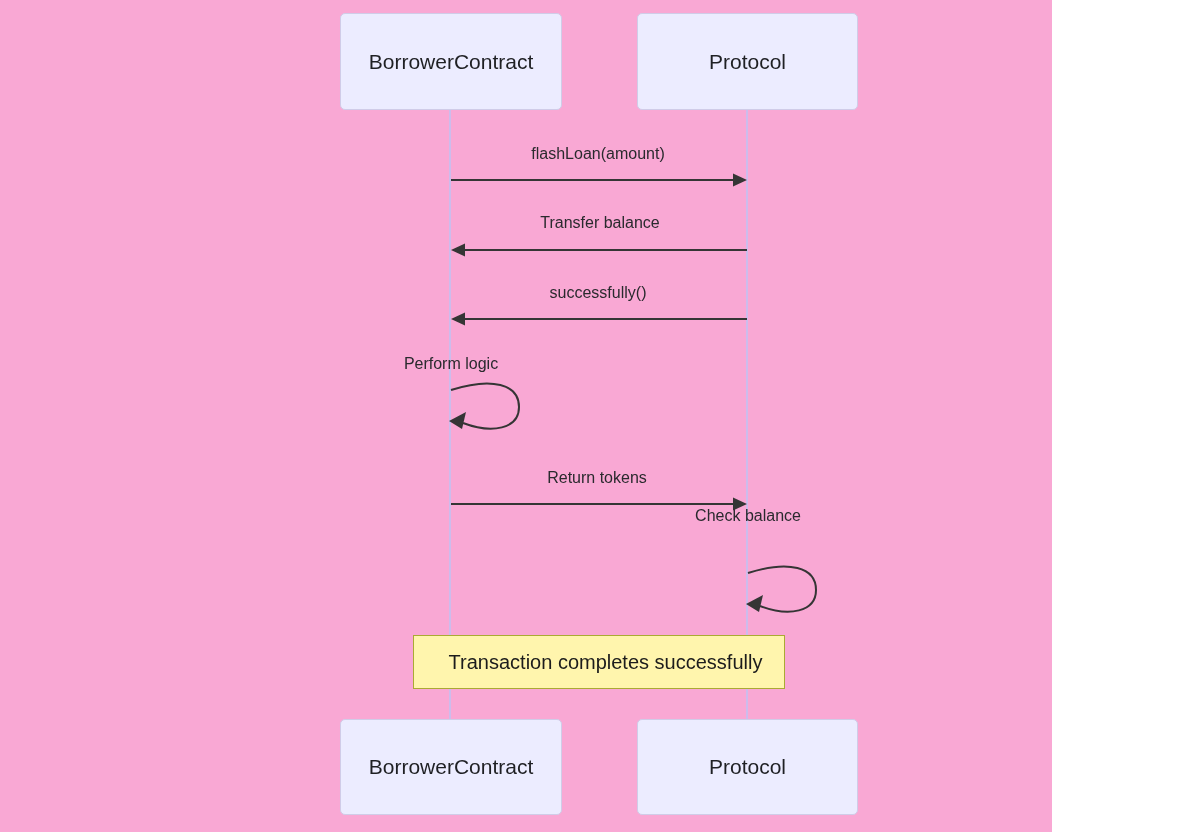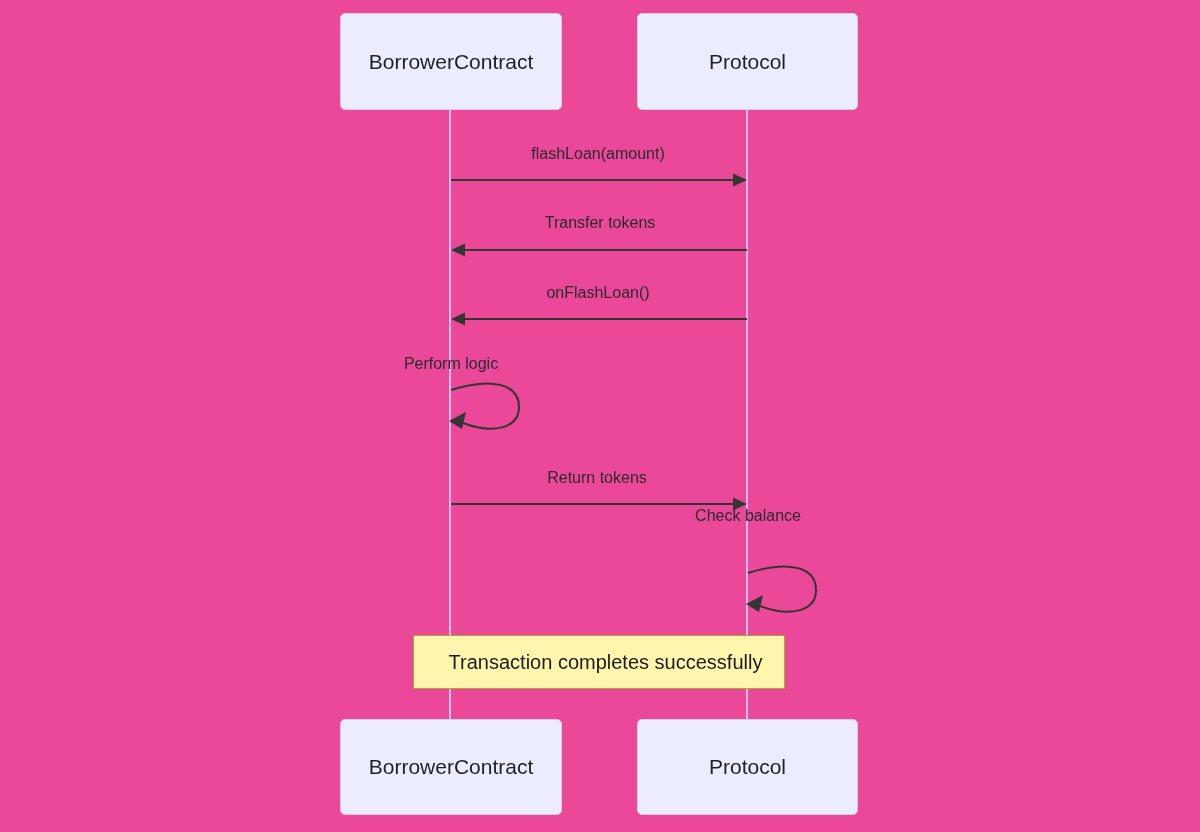--- a/index.html
+++ b/index.html
@@ -3,23 +3,23 @@
 <meta charset="utf-8">
 <style>
   html, body {
     margin: 0;
     padding: 0;
     background: #ffffff;
     font-family: "Liberation Sans", sans-serif;
   }
   .canvas {
     position: relative;
-    width: 1200px;
+    width: 1052px;
     height: 832px;
-    background: #ec4899;
+    background: #f9a8d4;
     overflow: hidden;
   }
   .actor-box {
     position: absolute;
     background: #ECECFF;
     border: 1px solid #D0CCE8;
     border-radius: 5px;
     display: flex;
     align-items: center;
     justify-content: center;
@@ -91,22 +91,22 @@
   </div>
 
   <div class="actor-box actor-bottom-left">
     <span>BorrowerContract</span>
   </div>
   <div class="actor-box actor-bottom-right">
     <span>Protocol</span>
   </div>
 
   <div class="msg-label" style="left:598px; top:142px;">flashLoan(amount)</div>
-  <div class="msg-label" style="left:600px; top:211px;">Transfer tokens</div>
-  <div class="msg-label" style="left:598px; top:281px;">onFlashLoan()</div>
+  <div class="msg-label" style="left:600px; top:211px;">Transfer balance</div>
+  <div class="msg-label" style="left:598px; top:281px;">successfully()</div>
   <div class="msg-label" style="left:451px; top:352px;">Perform logic</div>
   <div class="msg-label" style="left:597px; top:466px;">Return tokens</div>
   <div class="msg-label" style="left:748px; top:504px;">Check balance</div>
 
   <svg class="overlay" width="1200" height="832" viewBox="0 0 1200 832">
 
     <g>
       <line class="arrow-line" x1="451" y1="180" x2="734" y2="180"></line>
       <polygon class="arrow-head" points="733,173.5 747,180 733,186.5"></polygon>
     </g>

